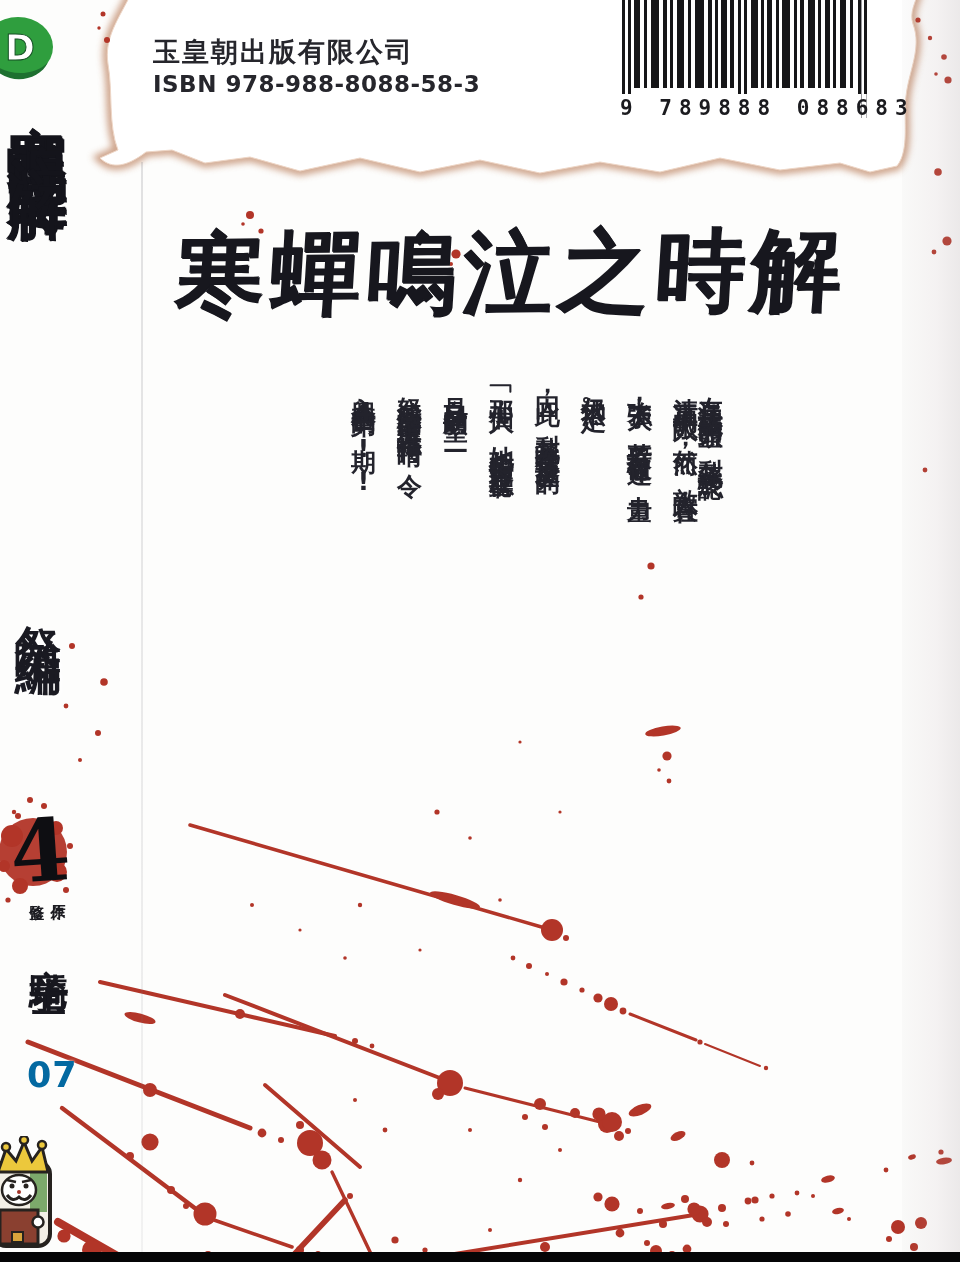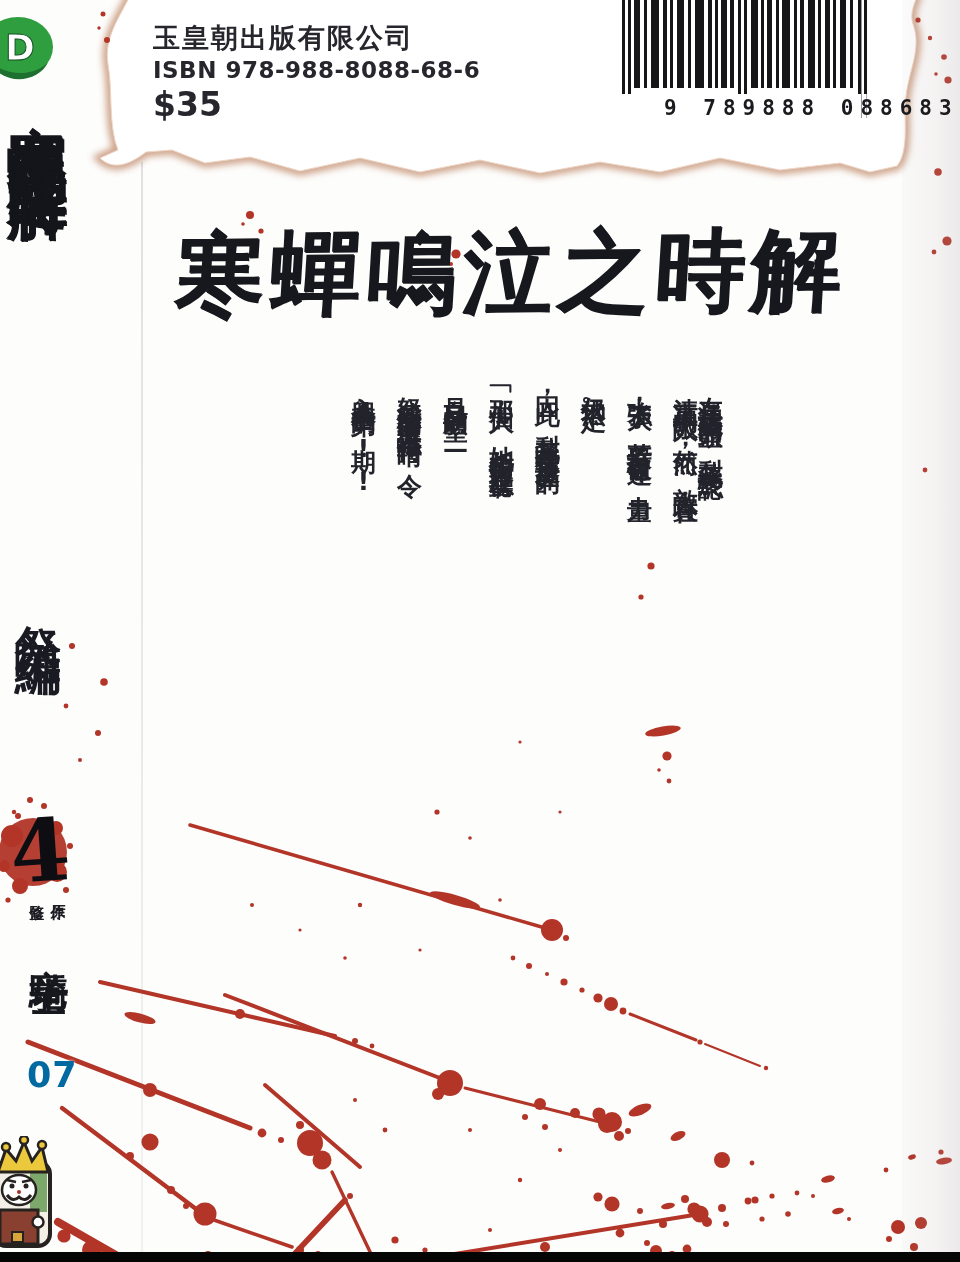--- a/index.html
+++ b/index.html
@@ -6,28 +6,28 @@
   #page{position:relative;width:960px;height:1262px;background:#fdfdfc;overflow:hidden;
         font-family:"DejaVu Sans",sans-serif;}
   .abs{position:absolute;}
   svg{display:block;}
 
   
   #paper-svg{left:0;top:0;z-index:1;}
 
   
   #pubbox{left:153px;top:22px;z-index:3;color:#26262c;}
-  #pub-name{font-size:27px;font-weight:700;letter-spacing:2px;line-height:1.15;}
+  #pub-name{font-size:27px;font-weight:700;letter-spacing:2px;line-height:1.15;margin-top:14px;}
   #pub-isbn{font-size:23px;font-weight:700;letter-spacing:0.5px;margin-top:4px;}
   #pub-price{font-size:33px;font-weight:800;margin-top:2px;}
 
   
   #barcode{left:620px;top:0;width:258px;z-index:3;}
   #barcode-num{font-family:"DejaVu Sans Mono",monospace;font-size:21px;font-weight:700;
-               color:#1b1b1f;letter-spacing:7px;margin-top:2px;white-space:nowrap;margin-left:44px;}
+               color:#1b1b1f;letter-spacing:7px;margin-top:2px;white-space:nowrap;}
 
   
   #title{left:175px;top:212px;width:710px;z-index:3;
          font-family:"DejaVu Serif",serif;font-size:90px;font-weight:900;color:#17171e;
          letter-spacing:6px;white-space:nowrap;transform:skewX(-4deg) rotate(-0.5deg);
          text-shadow:1px 1px 0 #17171e;}
 
   
   #synopsis{left:325px;top:377px;width:398px;height:436px;z-index:3;
             writing-mode:vertical-rl;text-orientation:upright;
@@ -267,22 +267,21 @@
         <circle cx="70" cy="846" r="3" stroke="none"></circle>
       <circle cx="66" cy="890" r="3" stroke="none"></circle>
         <circle cx="8" cy="900" r="2.6" stroke="none"></circle>
       <circle cx="44" cy="806" r="3" stroke="none"></circle>
         <circle cx="18" cy="816" r="3" stroke="none"></circle>
     </g>
   </svg>
 
   <div id="pubbox" class="abs">
     <div id="pub-name">玉皇朝出版有限公司</div>
-    <div id="pub-isbn">ISBN 978-988-8088-68-6</div>
-    <div id="pub-price">$35</div>
+    <div id="pub-isbn">ISBN 978-988-8088-58-3</div>
   </div>
 
   <div id="barcode" class="abs">
     <svg width="252" height="94" viewBox="0 0 252 94">
       <g fill="#161618">
         <rect x="2" y="0" width="3" height="94"></rect>
           <rect x="8" y="0" width="3" height="94"></rect>
         <rect x="14" y="0" width="6" height="88"></rect>
           <rect x="24" y="0" width="3" height="88"></rect>
         <rect x="31" y="0" width="8" height="88"></rect>

